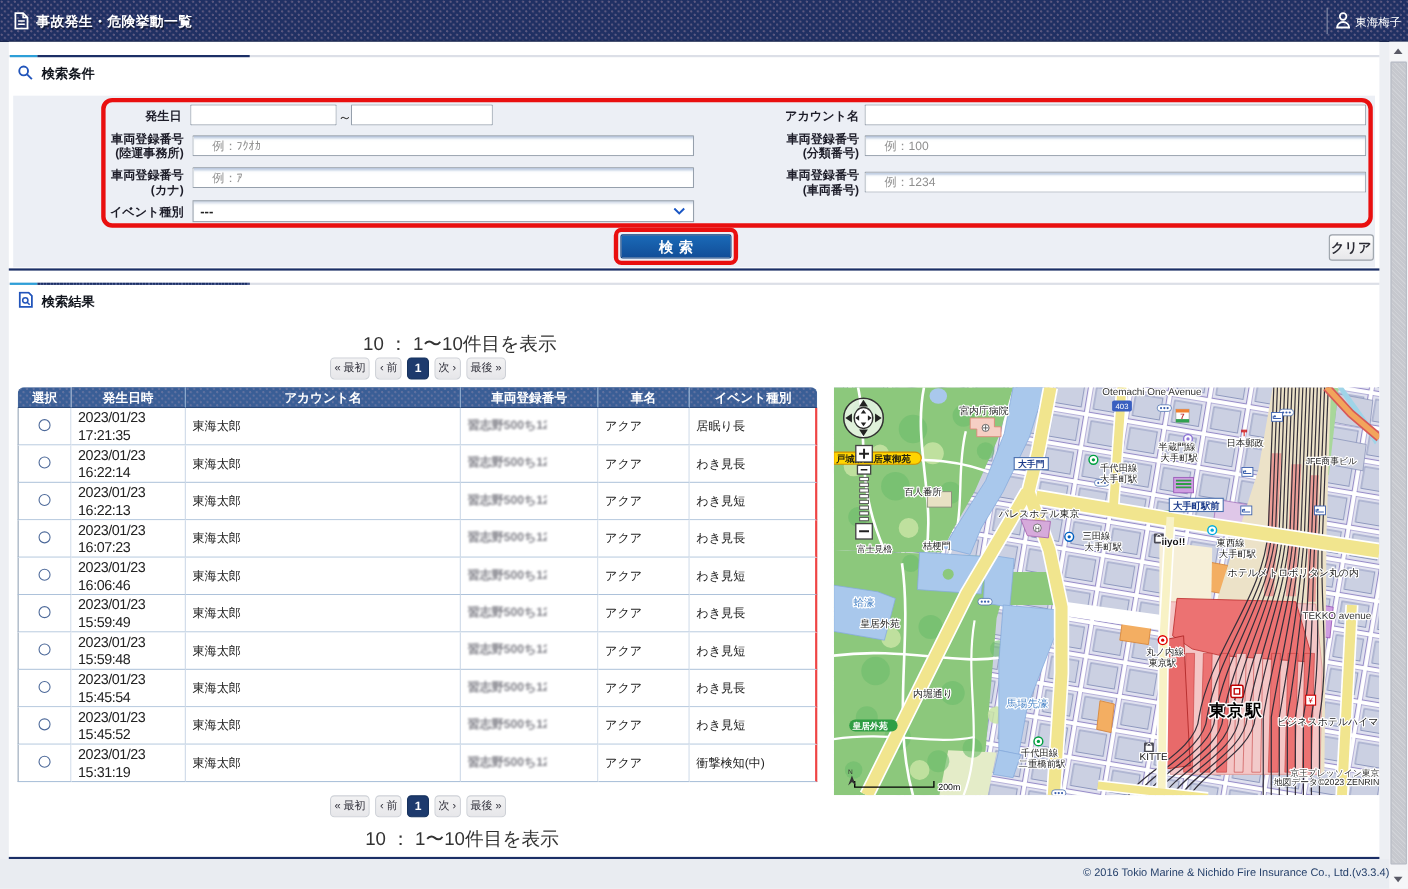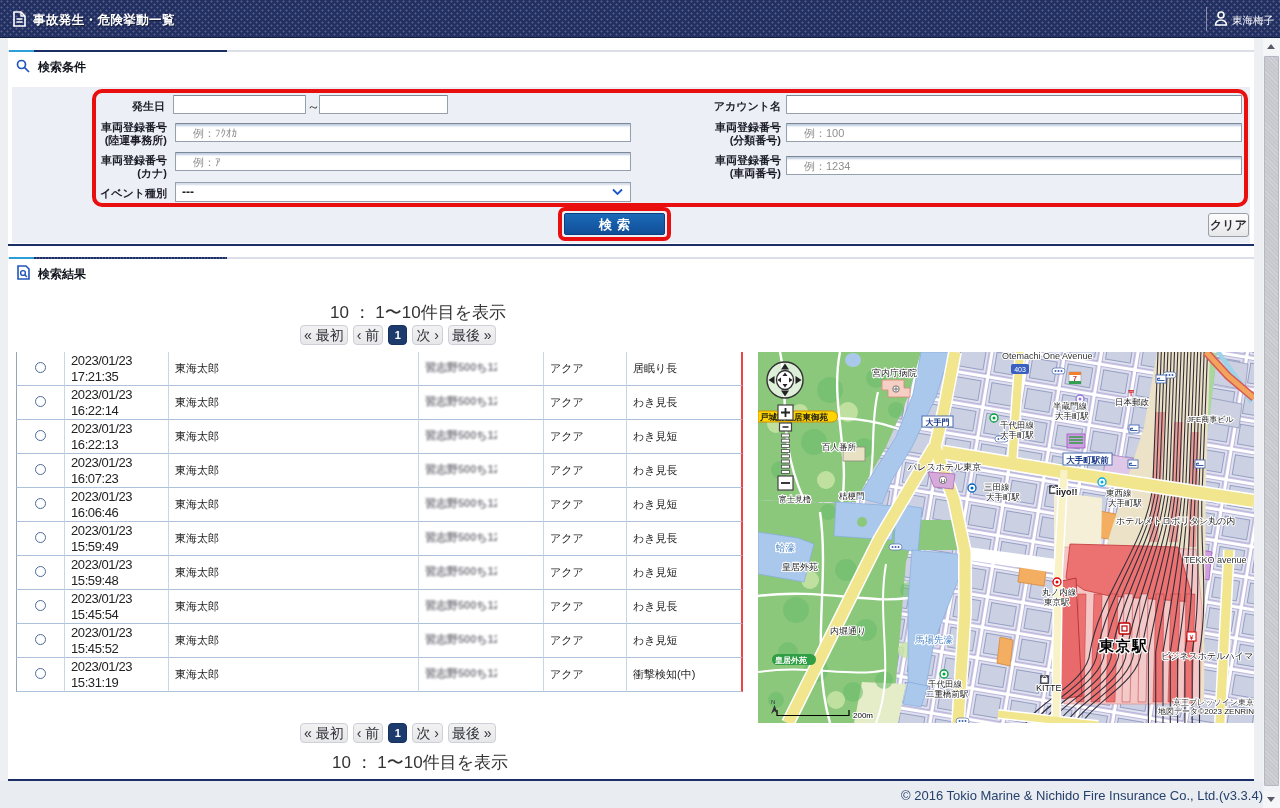--- a/index.html
+++ b/index.html
@@ -46,21 +46,21 @@
 #clrbtn { position:absolute; left:1208px; top:213px; width:41px; height:24px; background:linear-gradient(#fdfdfd,#e7e7ea);
   border:1px solid #9aa0a8; border-radius:3px; color:#2a2a33; font-size:12px; font-weight:bold; text-align:center; line-height:22px; }
 
 .navline { position:absolute; left:8px; width:1246px; height:2px; background:#1b2f66; }
 
 .cnttext { position:absolute; font-size:17px; color:#333; }
 
 
 .pager { position:absolute; display:flex; gap:5px; }
 .pbtn { height:20px; padding:0 3px; background:linear-gradient(#f2f2f3,#e7e7ea); border:1px solid #cdd0d6; border-radius:4px;
-  font-size:14px; color:#2e2e38; line-height:18px; white-space:nowrap; }
+  font-size:10px; color:#2e2e38; line-height:18px; white-space:nowrap; }
 .pbtn.on { background:#1d3a6d; border-color:#16325e; color:#fff; font-weight:bold; padding:0 5.5px; font-size:11px; }
 
 
 #tbl { position:absolute; left:16px; top:352px; width:727px; border-collapse:separate; border-spacing:0; font-size:11px; color:#222; }
 #tbl th { background-color:#3a5e96;
   background-image:
     radial-gradient(circle at 1.5px 1.5px, rgba(215,175,190,.26) .8px, transparent 1.25px),
     radial-gradient(circle at 4.5px 4.5px, rgba(215,175,190,.26) .8px, transparent 1.25px);
   background-size:6px 6px;
   color:#fff; font-size:11.5px; font-weight:bold; height:19px; padding:0;
@@ -72,21 +72,21 @@
 #tbl td:last-child { border-right:2px solid #ef4444; }
 #tbl .dt { line-height:15.5px; font-size:13px; letter-spacing:-0.4px; }
 .radio { display:inline-block; width:11px; height:11px; border:1px solid #4e6a9a; border-radius:50%; background:#fff; }
 .mosaic { display:inline-block; width:72px; overflow:hidden; white-space:nowrap; color:#82828a; font-size:11px; font-weight:bold; filter:blur(1.2px); }
 
 
 #map { position:absolute; left:758px; top:352px; width:496px; height:371px; overflow:hidden; }
 
 
 #footer { position:absolute; left:0; top:781px; width:1280px; height:27px; background:#e9ecf1; }
-#ftext { position:absolute; right:17px; top:788px; font-size:13px; color:#26416b; }
+#ftext { position:absolute; right:17px; top:788px; font-size:10px; color:#26416b; }
 
 
 #sbar { position:absolute; left:1263px; top:38px; width:17px; height:770px; background:#f2f3f6; }
 #sbar .btn { position:absolute; left:0; width:17px; height:17px; background:#f5f6f8; color:#5a5a66; }
 #sbar .thumb { position:absolute; left:1px; top:18px; width:15px; height:730px; background:#c6c8ce;
   background-image:repeating-linear-gradient(45deg, rgba(255,255,255,.18) 0 1px, transparent 1px 3px);
   border:1px solid #b4b8c2; border-radius:1px; }
 .tri { width:0; height:0; position:absolute; }
 </style>
 </head>
@@ -173,20 +173,28 @@
 <table id="tbl">
   <colgroup>
       <col style="width:49px">
       <col style="width:104px">
       <col style="width:250px">
       <col style="width:125px">
       <col style="width:83px">
       <col style="width:116px">
     </colgroup>
   <tbody>
+      <tr>
+        <th>選択</th>
+        <th>発生日時</th>
+        <th>アカウント名</th>
+        <th>車両登録番号</th>
+        <th>車名</th>
+        <th>イベント種別</th>
+      </tr>
   <tr>
         <td><span class="radio"></span></td>
         <td class="dt">2023/01/23<br>17:21:35</td>
         <td>東海太郎</td>
         <td><span class="mosaic">習志野500ち12-3</span></td>
         <td>アクア</td>
         <td>居眠り長</td>
       </tr>
   <tr>
         <td><span class="radio"></span></td>

